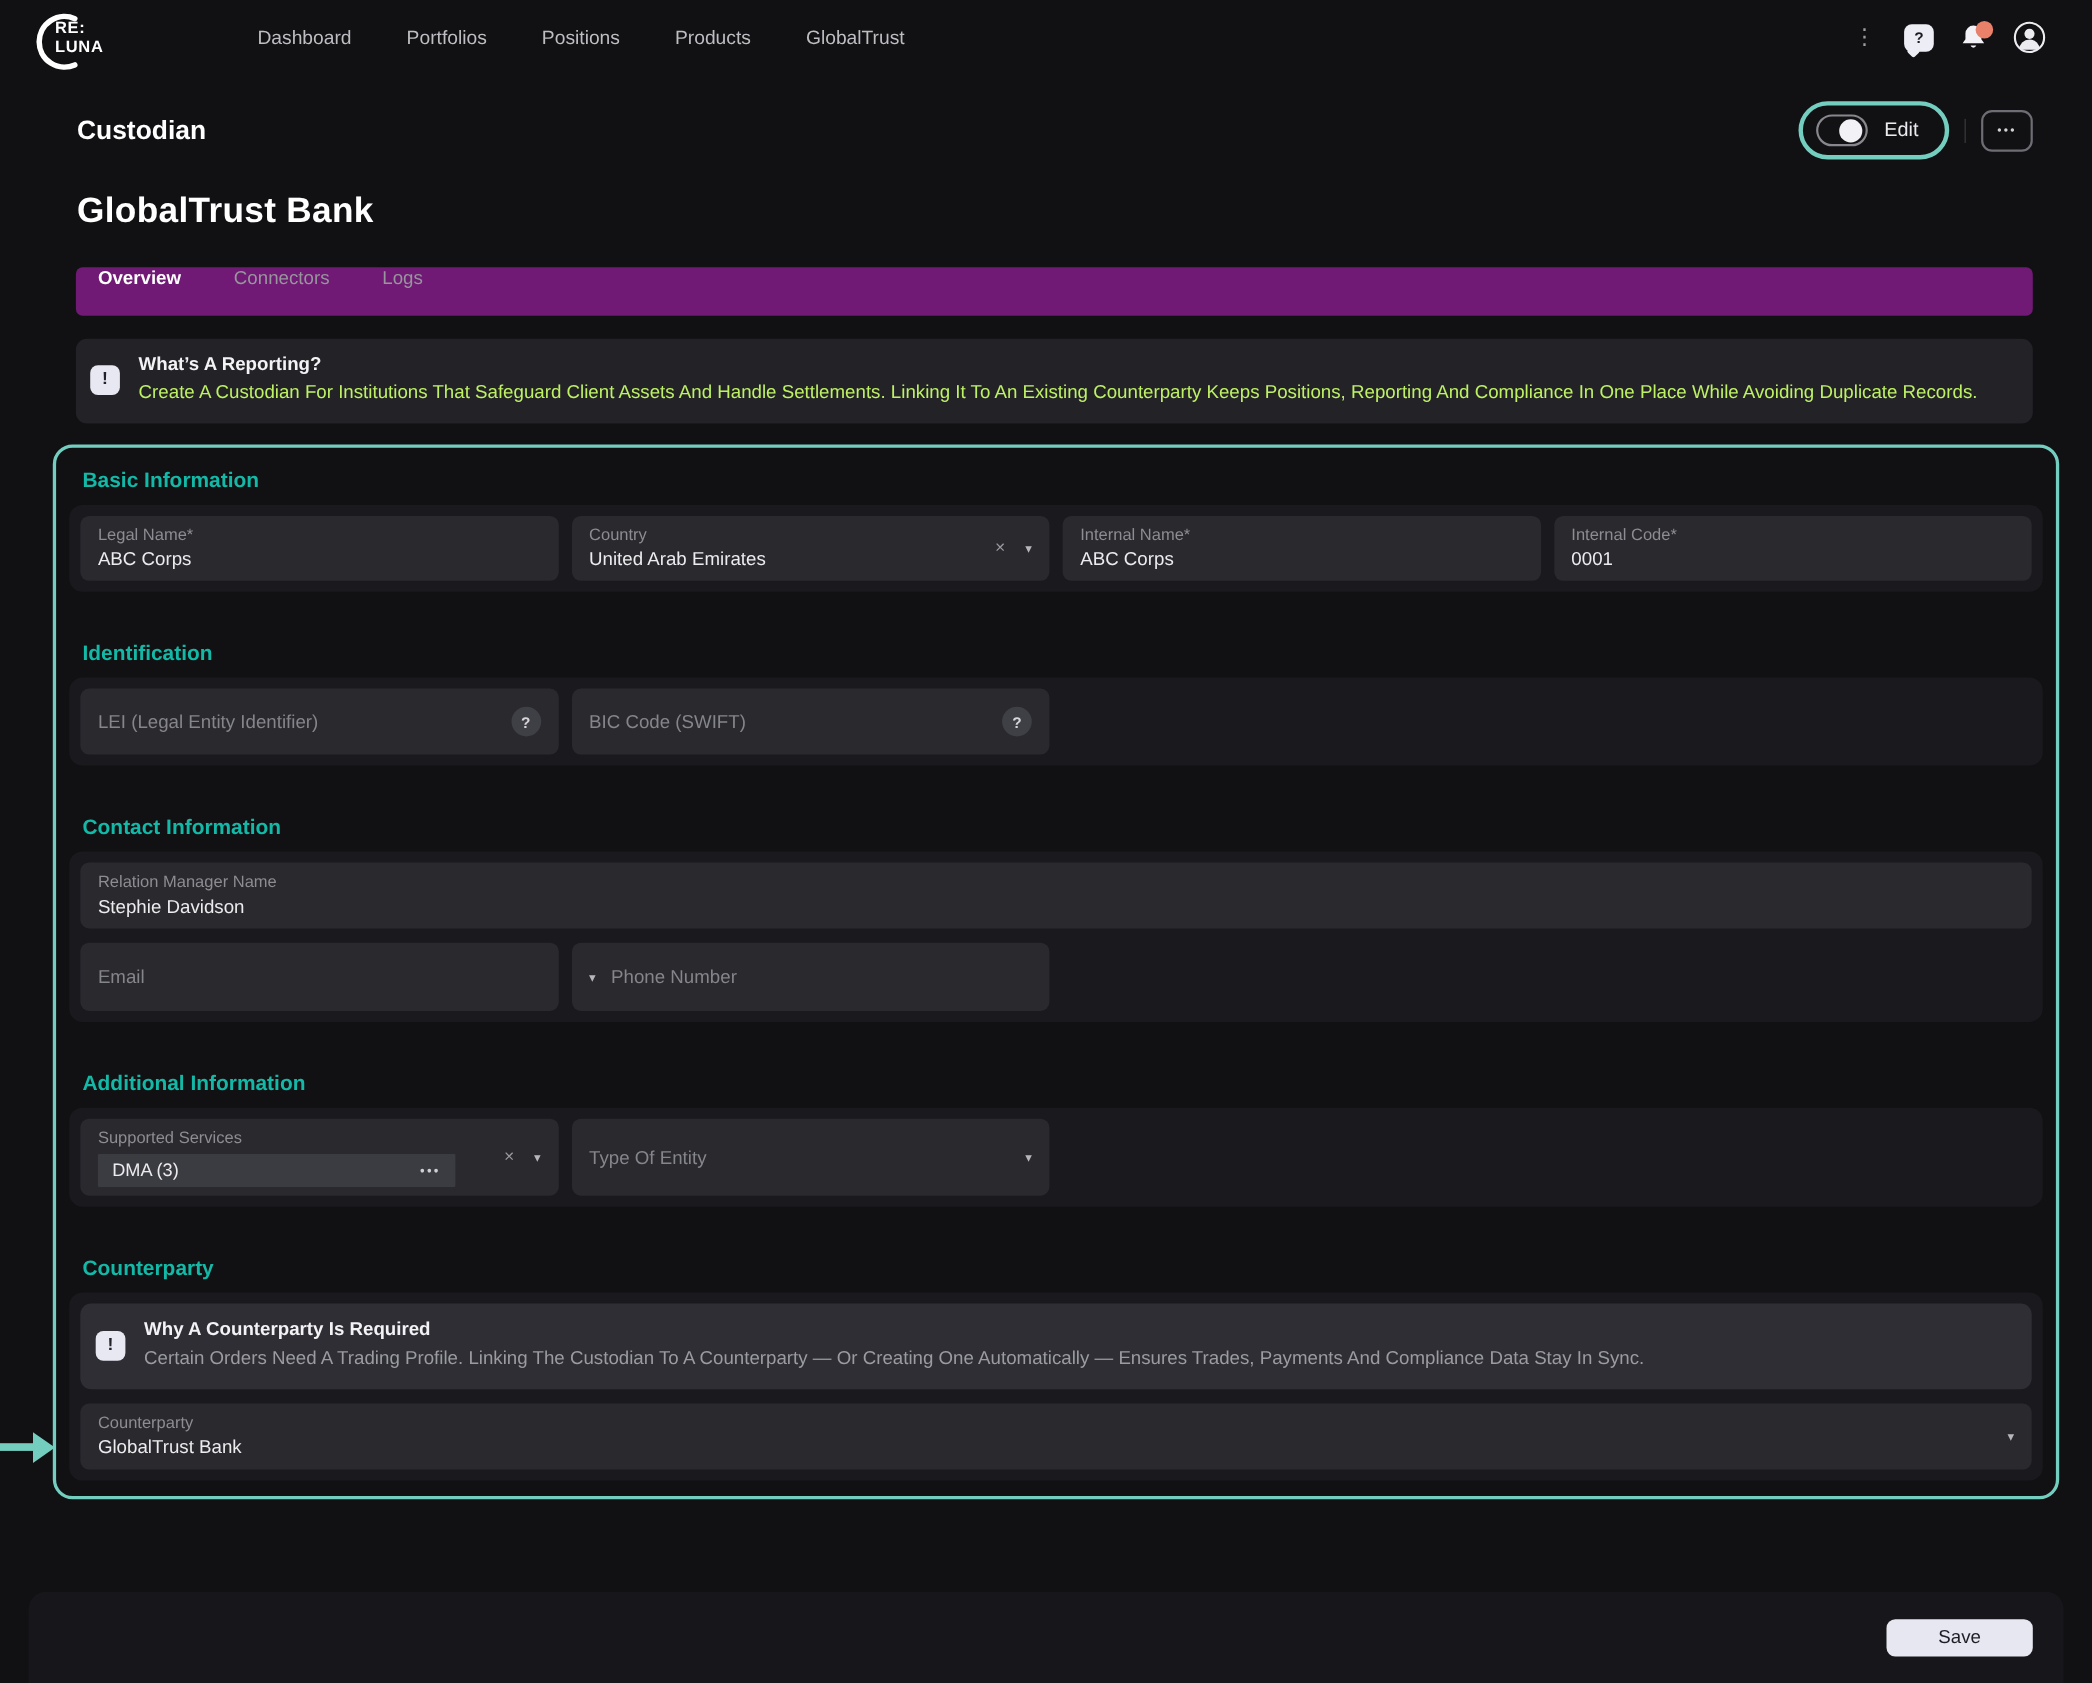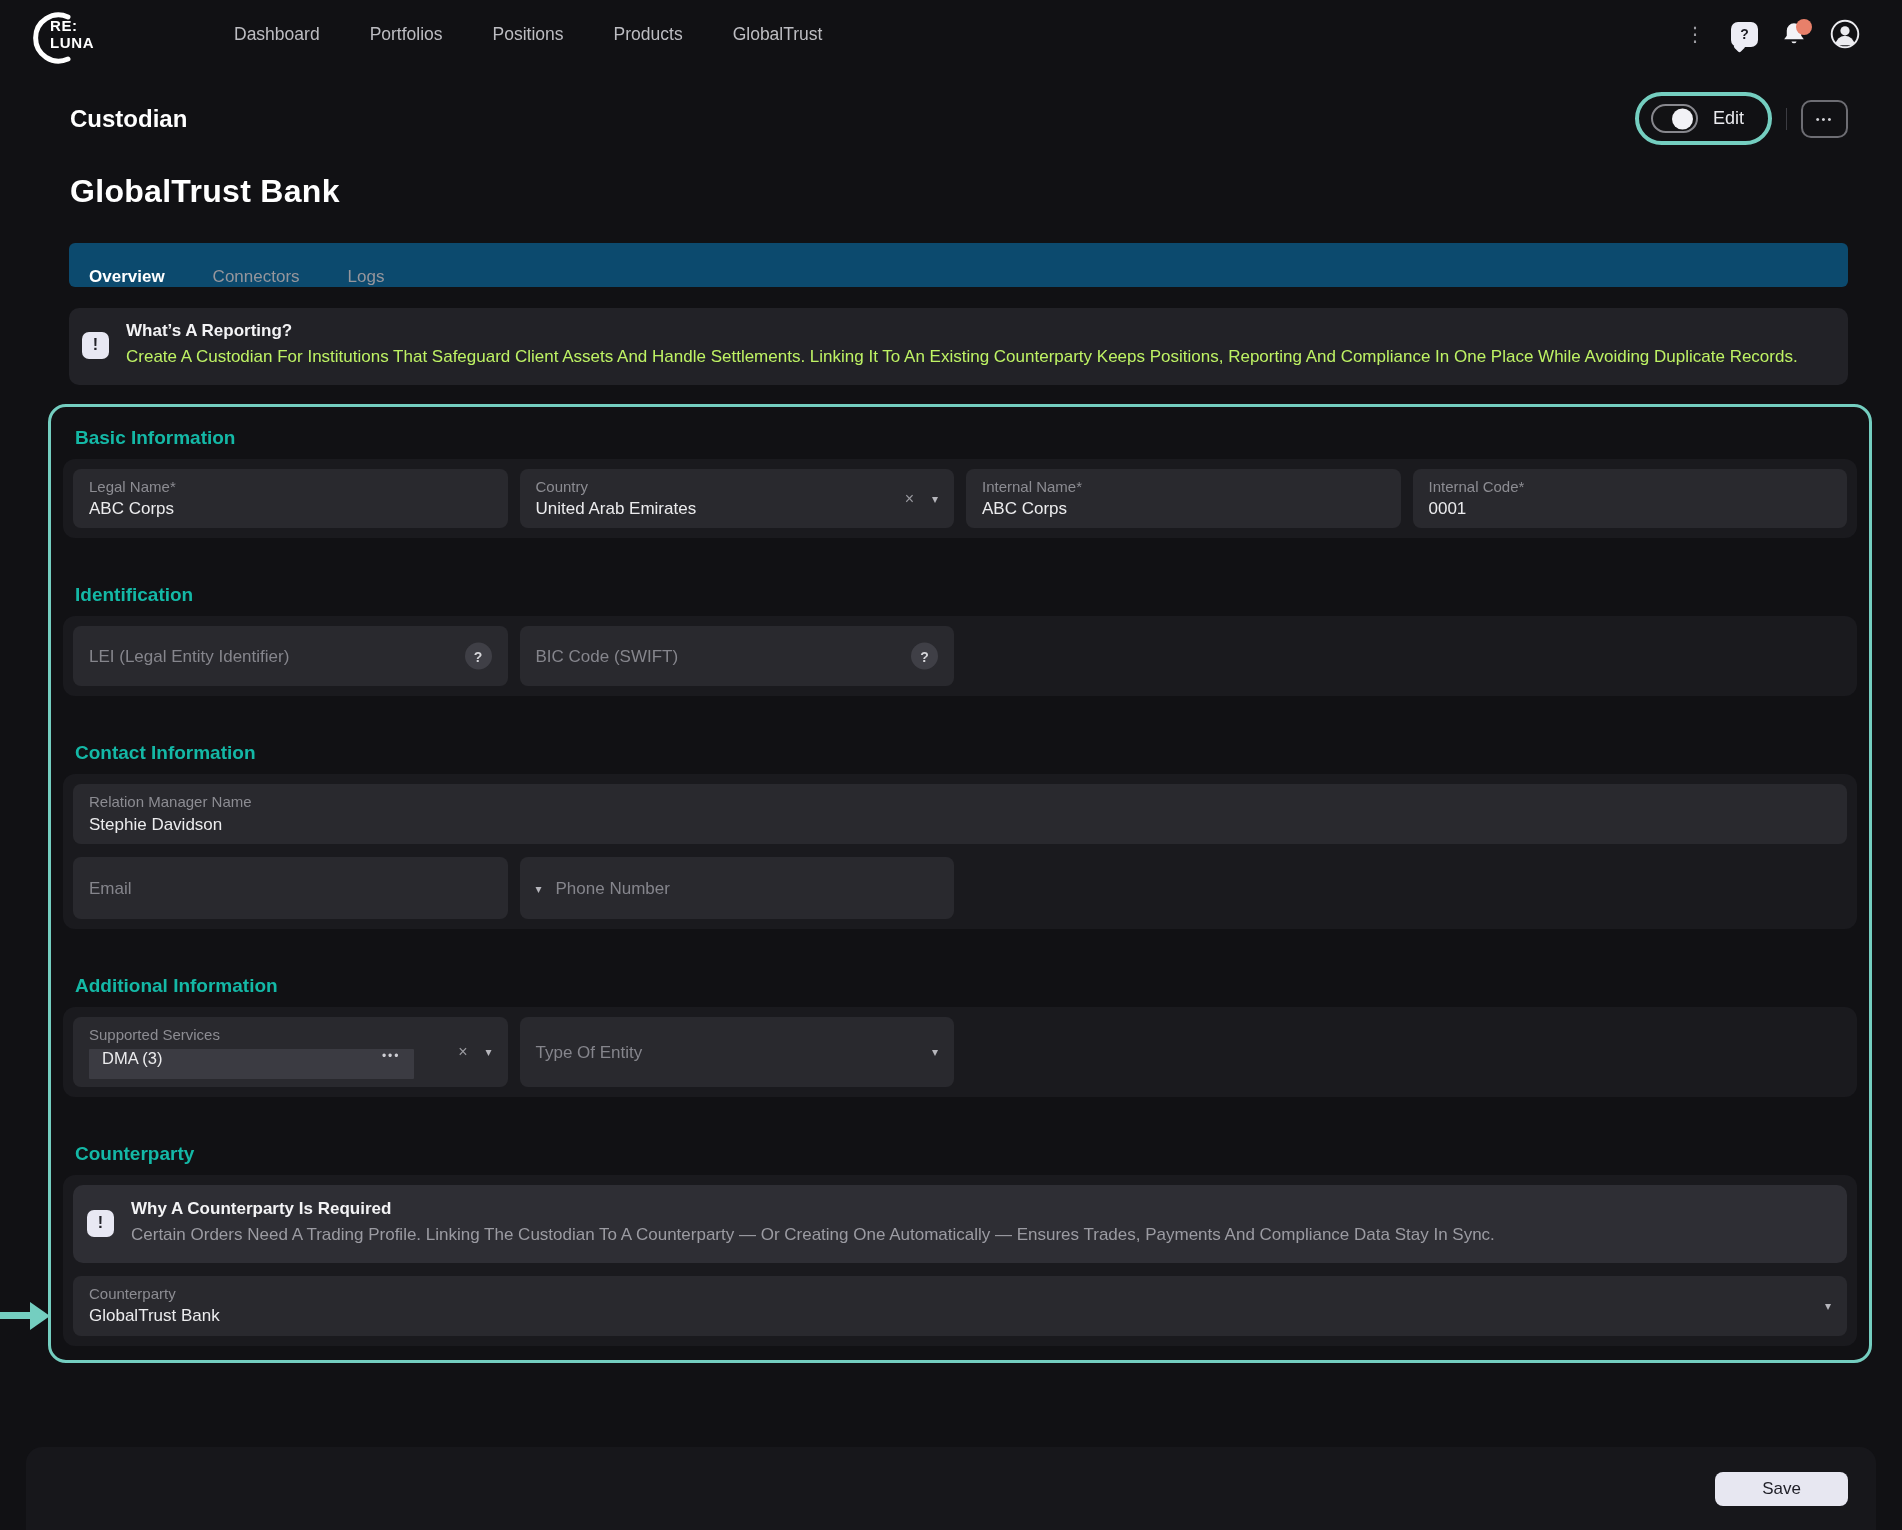--- a/index.html
+++ b/index.html
@@ -28,21 +28,21 @@
   .eyebrow{font-size:24px;font-weight:700;color:#fff;}
   .editwrap{display:flex;align-items:center;gap:14px;}
   .editpill{display:flex;align-items:center;gap:15px;border:4px solid #74cec0;border-radius:999px;padding:8px 24px 8px 12px;cursor:pointer;}
   .toggle{width:47px;height:29px;border-radius:15px;background:#121214;border:2px solid #87878d;position:relative;}
   .knob{position:absolute;right:3px;top:50%;transform:translateY(-50%);width:21px;height:21px;border-radius:50%;background:#f2f2f6;}
   .editlabel{font-size:18px;color:#ececf0;}
   .vdiv{width:1px;height:22px;background:#3c3c42;}
   .morebtn{width:47px;height:38px;border:2px solid #6d6d73;border-radius:10px;background:none;color:#d2d2d6;font-size:11px;letter-spacing:2px;display:flex;align-items:center;justify-content:center;cursor:pointer;}
   
   h1.entity{margin:28px 0 0 70px;font-size:32px;font-weight:700;color:#fff;letter-spacing:.3px;}
-  .tabbar{margin:33px 54px 0 69px;height:44px;background:#0c4a6e;border-radius:6px;display:flex;align-items:flex-end;gap:48px;padding:0 20px;font-size:17px;}
+  .tabbar{margin:33px 54px 0 69px;height:44px;background:#701a75;border-radius:6px;display:flex;align-items:flex-start;gap:48px;padding:0 20px;font-size:17px;}
   .tab{color:#96969c;cursor:pointer;}
   .tab.active{color:#fff;font-weight:700;}
   .banner{margin:21px 54px 0 69px;background:#222227;border-radius:10px;display:flex;align-items:center;gap:17px;padding:13px 24px 15px 13px;}
   .bang{width:27px;height:27px;border-radius:7px;background:#e8e8f3;color:#222229;font-weight:800;font-size:16px;display:flex;align-items:center;justify-content:center;flex:0 0 auto;}
   .banner h3{font-size:17px;font-weight:700;color:#f3f3f5;margin:0 0 4px;}
   .banner p{font-size:17px;color:#bef264;line-height:1.45;margin:0;}
   
   .tealsec{margin:19px 30px 0 48px;border:3px solid #74cec0;border-radius:18px;padding:16px 12px 14px;}
   .tealsec h2{font-size:19px;font-weight:700;color:#14b8a6;margin:46px 0 10px 12px;}
   .tealsec h2.first{margin-top:4px;}
@@ -53,21 +53,21 @@
   .flabel{font-size:15px;color:#8c8c92;line-height:1.25;margin-bottom:2px;}
   .fvalue{font-size:17px;color:#ececee;line-height:1.3;}
   .field.ph{min-height:60px;}
   .ftext{font-size:17px;color:#85858c;}
   .field.phonerow{flex-direction:row;align-items:center;gap:14px;min-height:62px;justify-content:flex-start;}
   .trail{position:absolute;right:16px;top:50%;transform:translateY(-50%);display:flex;align-items:center;gap:18px;}
   .xicon{color:#9a9aa0;font-size:16px;cursor:pointer;line-height:1;}
   .caret{color:#b6b6bc;font-size:12px;line-height:1;cursor:pointer;}
   .caret.lead{position:static;transform:none;}
   .qhelp{width:27px;height:27px;border-radius:50%;background:#3f3f46;color:#d6d6da;font-size:14px;font-weight:700;display:flex;align-items:center;justify-content:center;cursor:pointer;}
-  .chip{margin-top:2px;height:30px;background:#3b3b42;border-radius:1px;display:flex;justify-content:space-between;padding:0 13px;margin-right:78px;cursor:pointer;}
+  .chip{margin-top:2px;height:30px;background:#3b3b42;border-radius:1px;display:flex;align-items:center;justify-content:space-between;padding:0 13px;margin-right:78px;cursor:pointer;}
   .cval{font-size:16.5px;color:#ececee;}
   .cdots{color:#cfcfd5;font-size:12px;letter-spacing:2px;}
   .innerbanner{background:#2e2e34;border-radius:10px;display:flex;align-items:center;gap:17px;padding:14px 20px 15px 14px;}
   .innerbanner h3{font-size:17px;font-weight:700;color:#f3f3f5;margin:0 0 4px;}
   .innerbanner p{font-size:17px;color:#9b9ba2;line-height:1.45;margin:0;}
   .cptywrap{position:relative;}
   .pointer{position:absolute;left:-73px;top:26px;width:50px;height:28px;pointer-events:none;}
   .pointer .pline{position:absolute;left:0;top:10px;width:32px;height:7px;background:#74cec0;}
   .pointer .phead{position:absolute;left:30px;top:0;width:0;height:0;border-top:14px solid transparent;border-bottom:14px solid transparent;border-left:20px solid #74cec0;}
   

